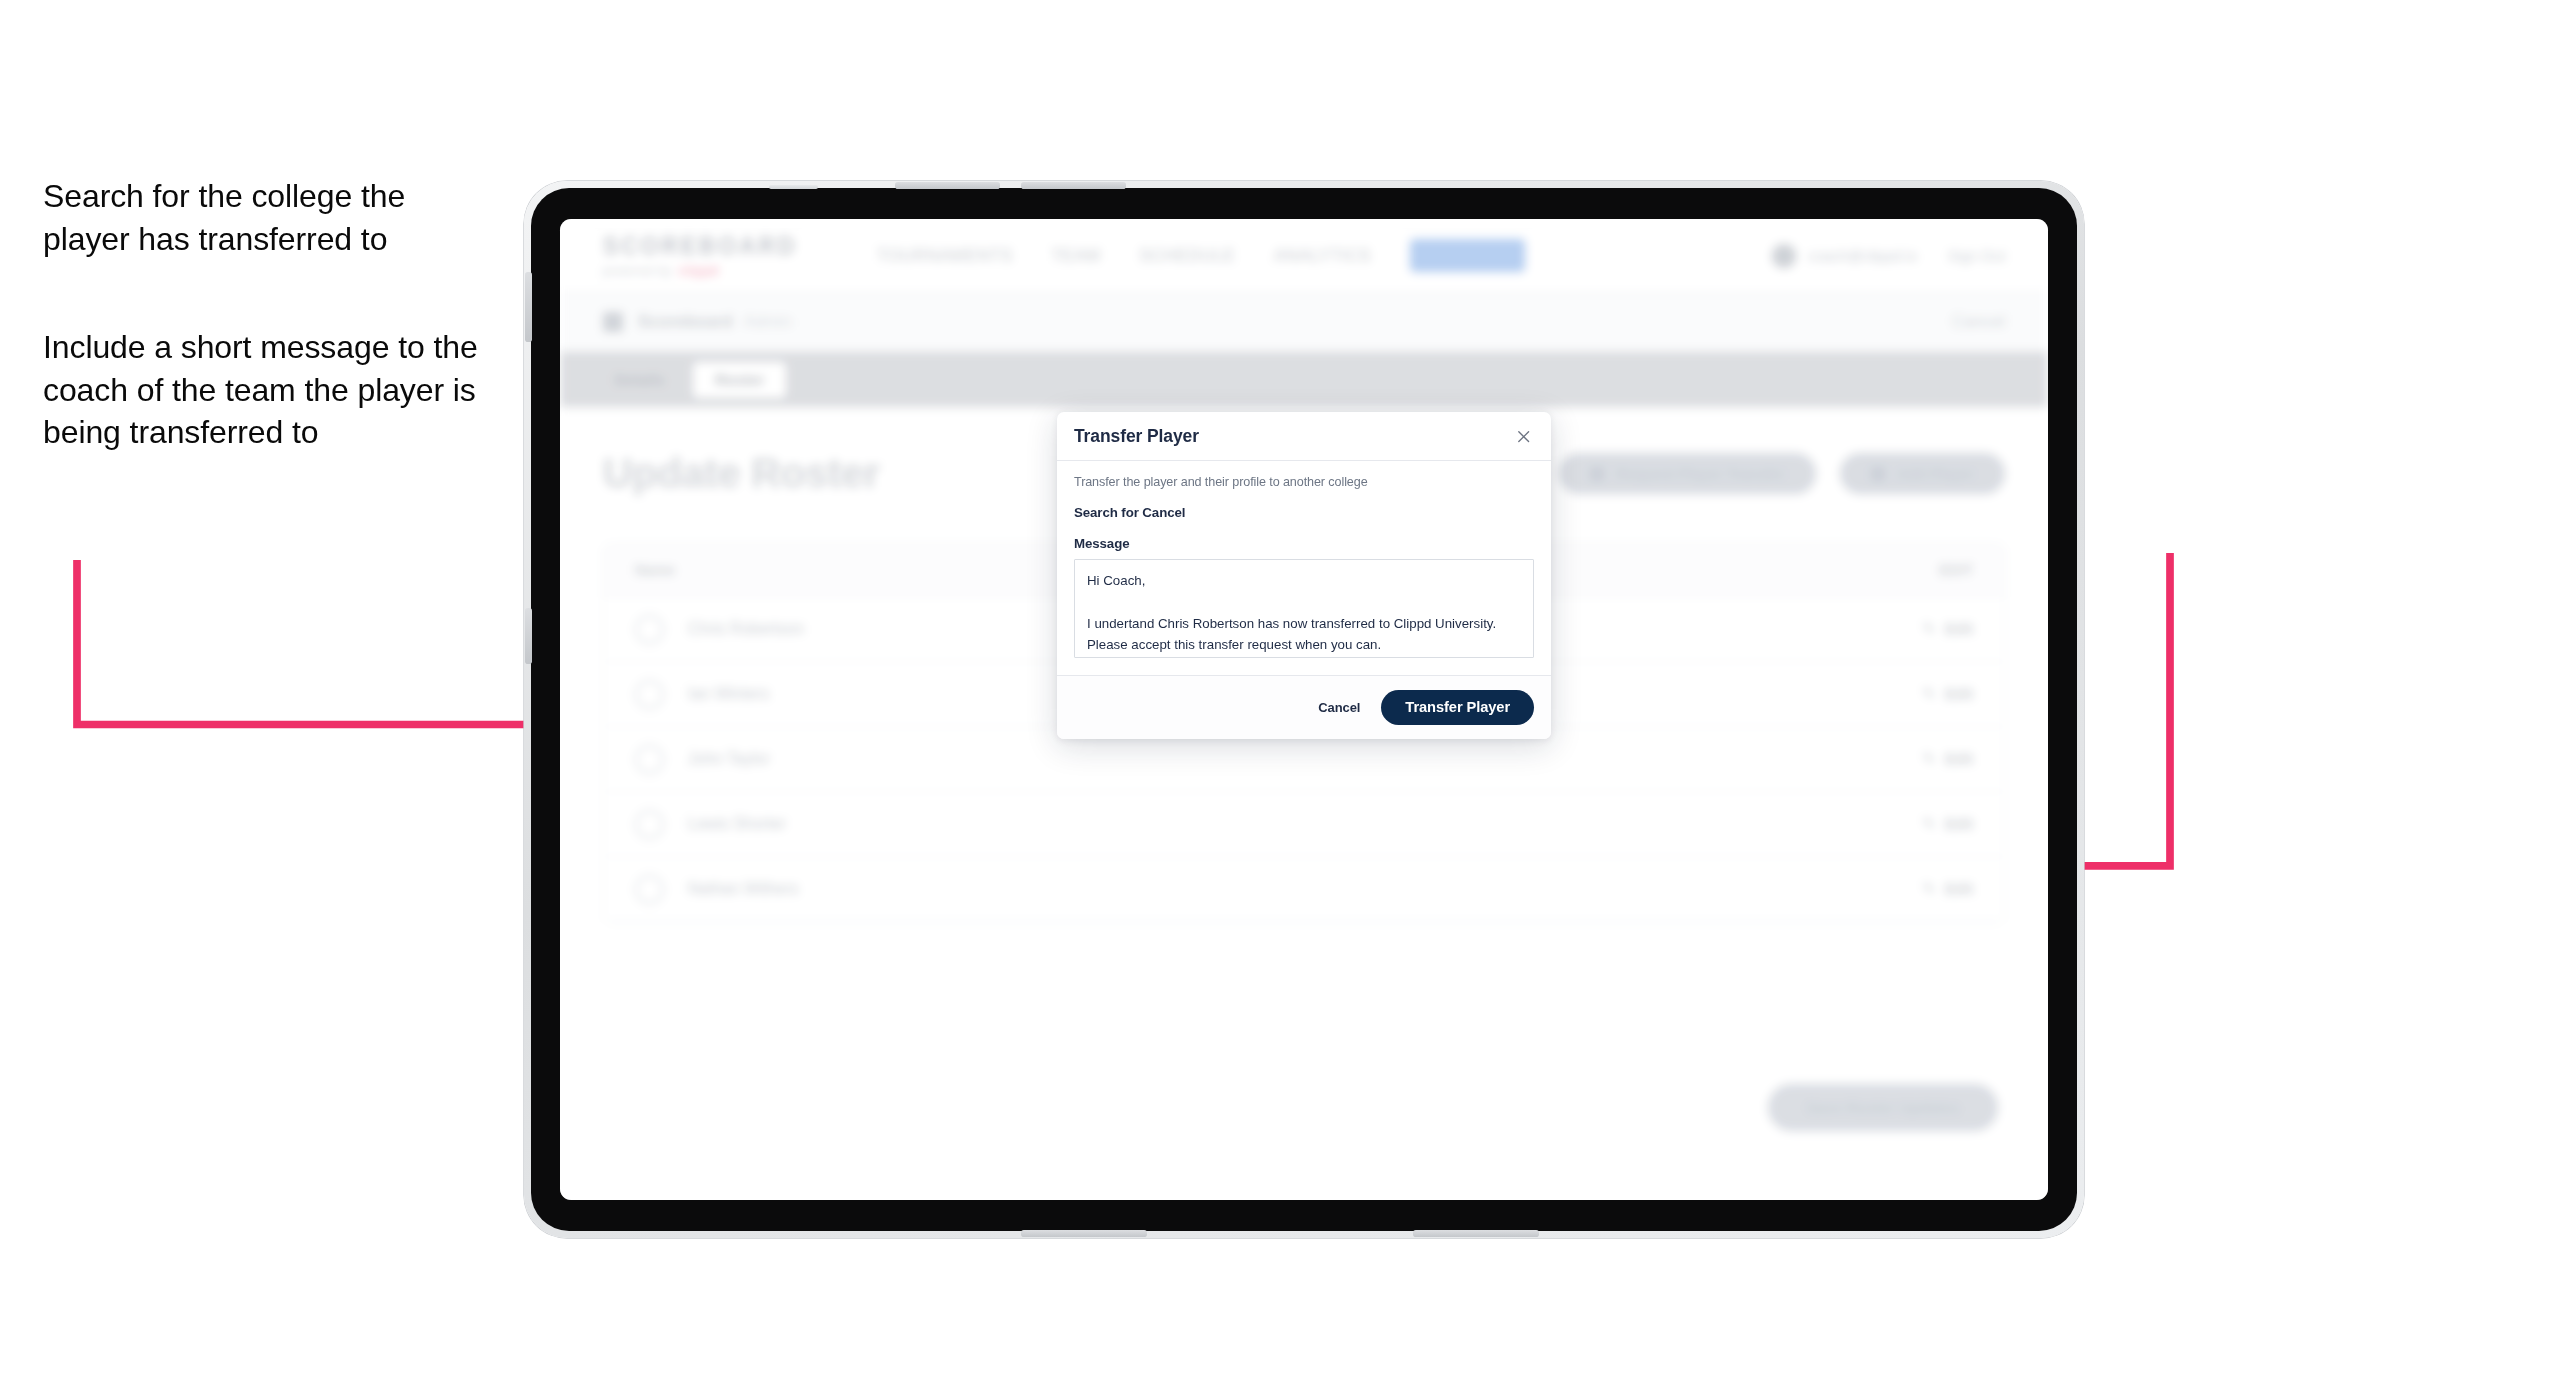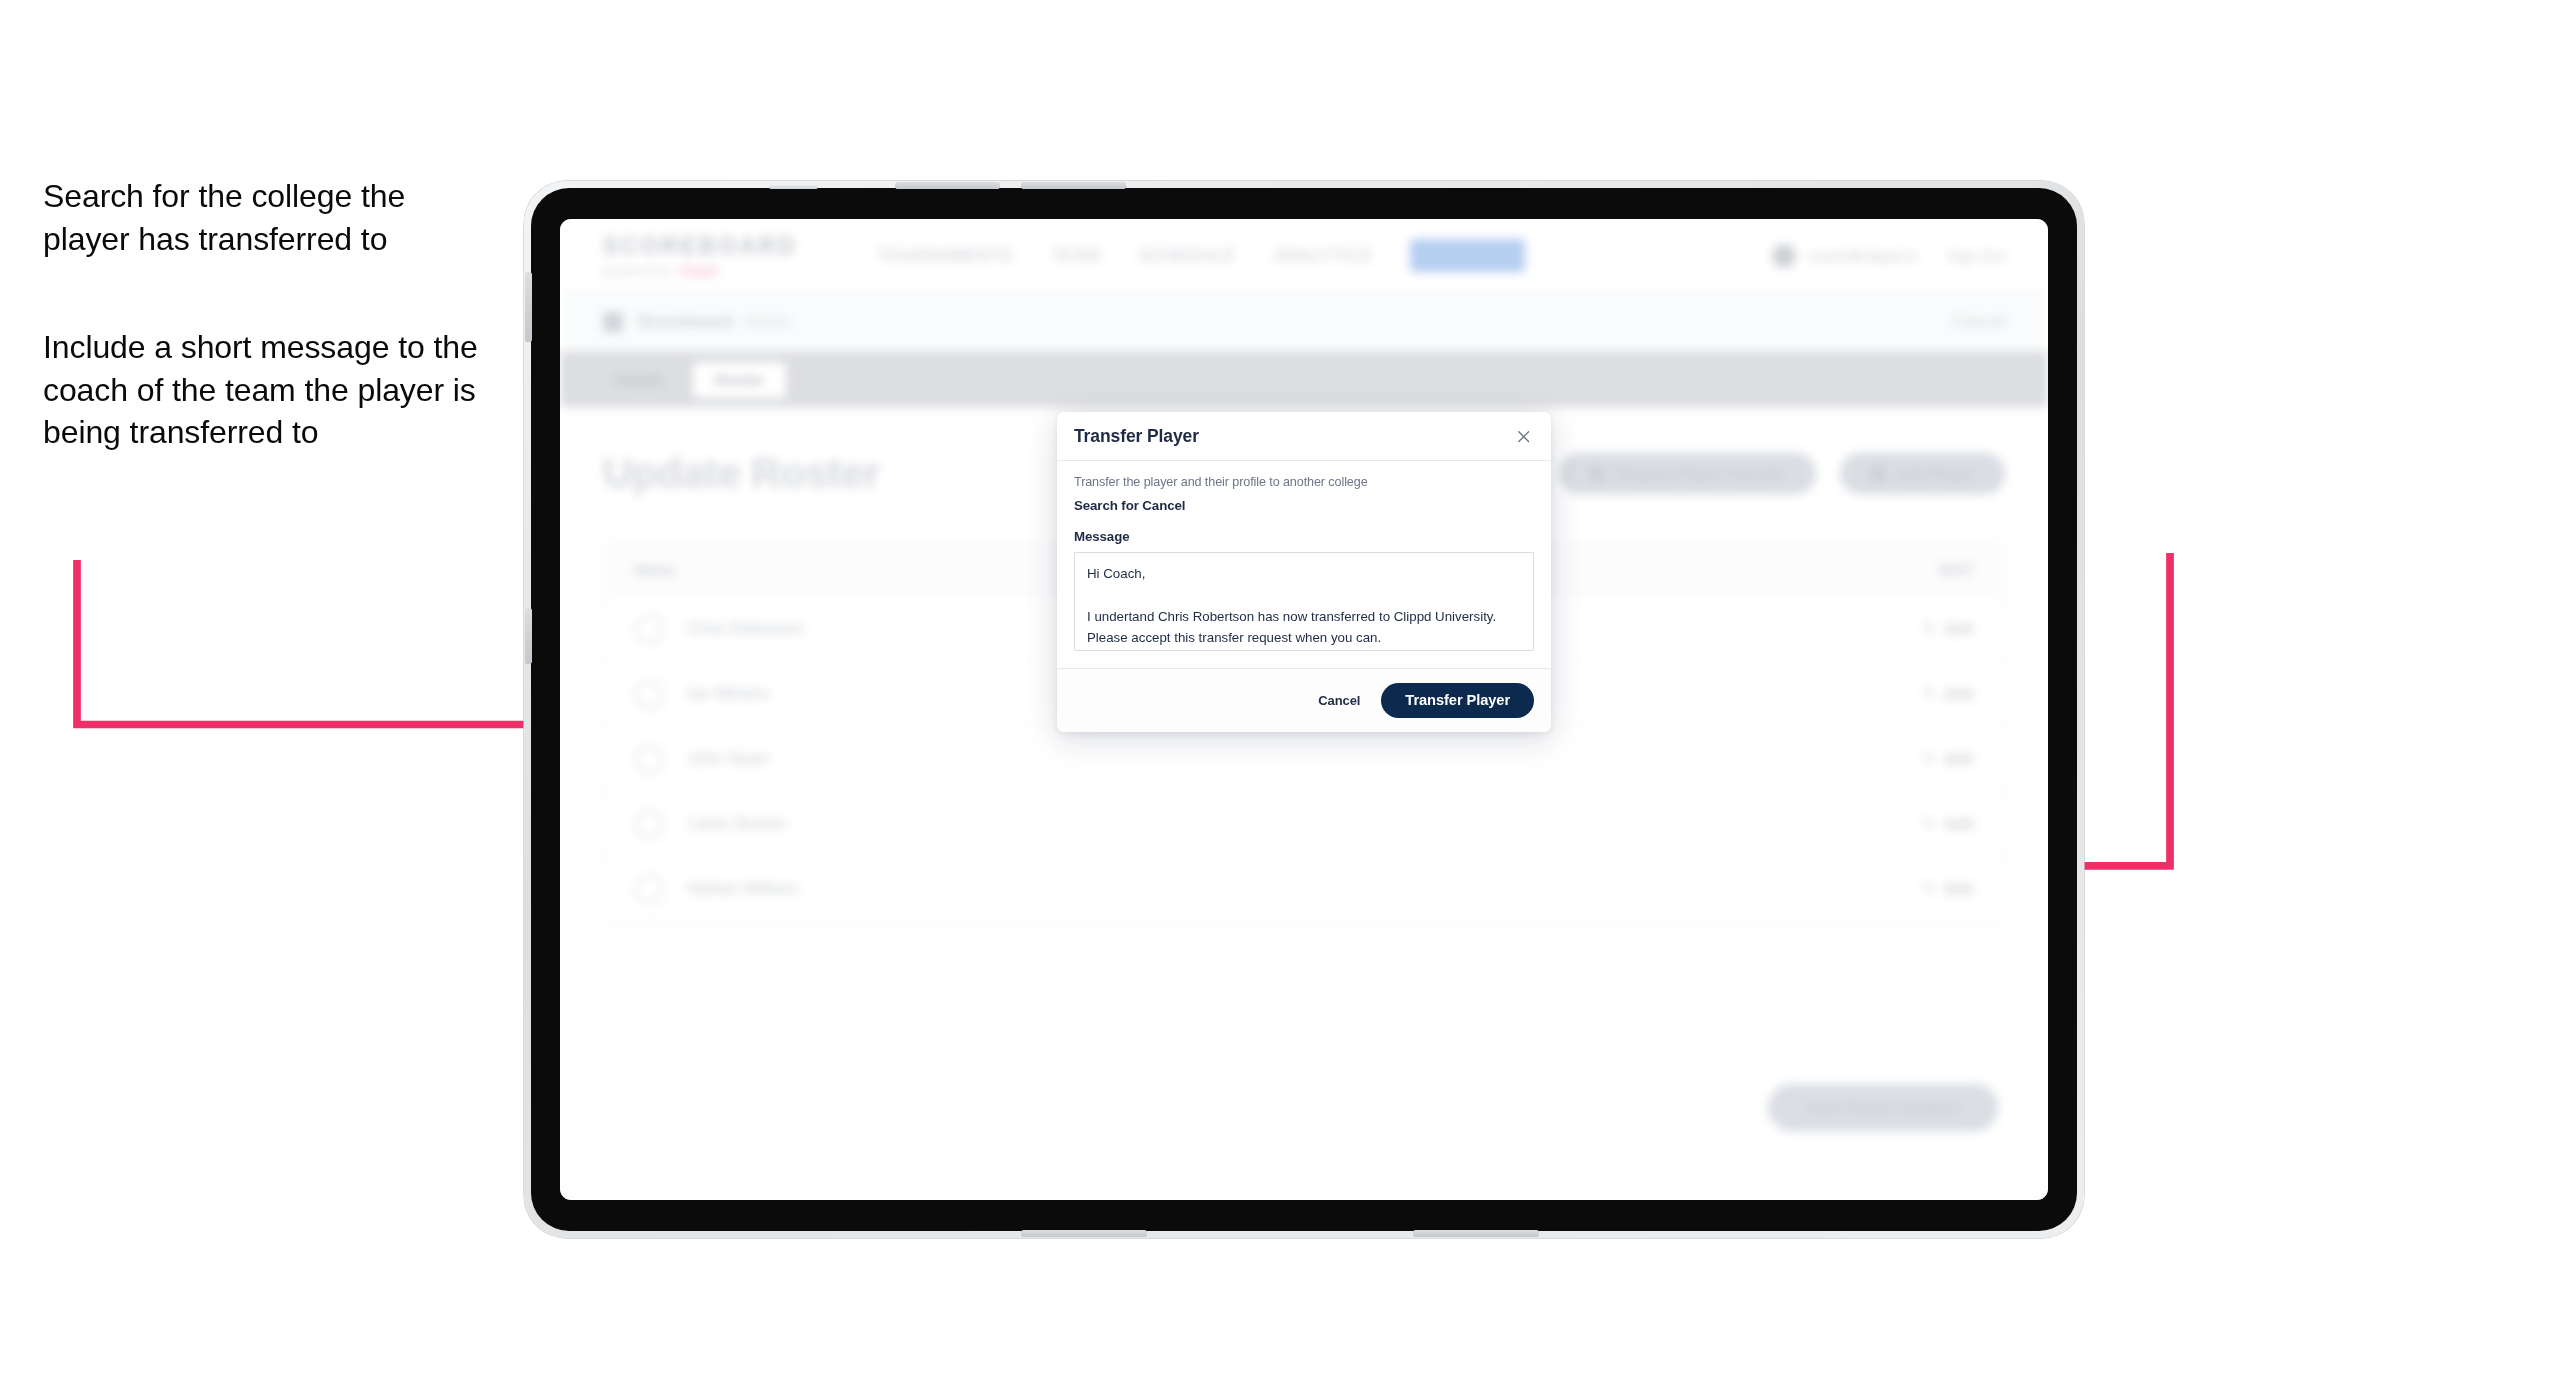--- a/index.html
+++ b/index.html
@@ -239,21 +239,21 @@
     font-size: 17.5px; color: #1f2b45; font-weight: 600; letter-spacing: -0.1px;
   }
   #modal-close {
     margin-left: auto;
     width: 21px; height: 21px;
     display: flex; align-items: center; justify-content: center;
     cursor: pointer;
   }
   #modal-body { padding: 14px 17px 15.4px 17px; }
   #modal-desc {
-    font-size: 12.6px; color: #6d7685; margin-bottom: 9px; letter-spacing: -0.1px;
+    font-size: 12.6px; color: #6d7685; margin-bottom: 16px; letter-spacing: -0.1px;
   }
   .field-label {
     font-size: 13.3px; color: #1f2b45; font-weight: 600; margin-bottom: 7.7px;
     letter-spacing: -0.1px;
   }
   .text-input {
     width: 100%;
     border: 0.7px solid #d9dde3;
     border-radius: 4.2px;
     padding: 10.5px 12px;

